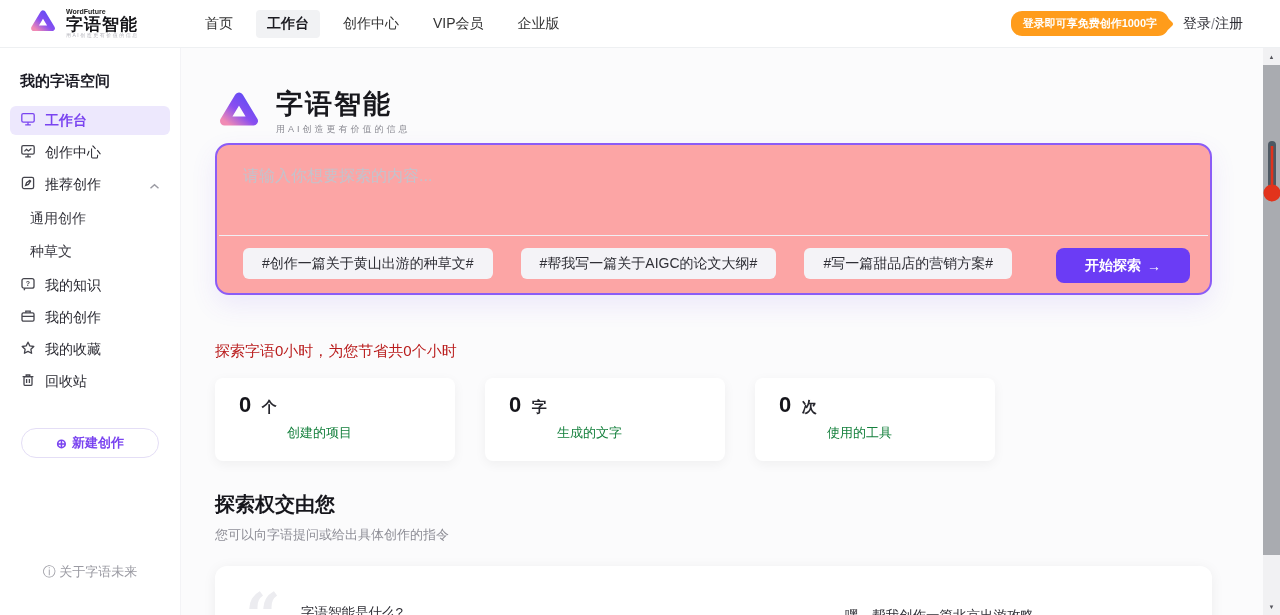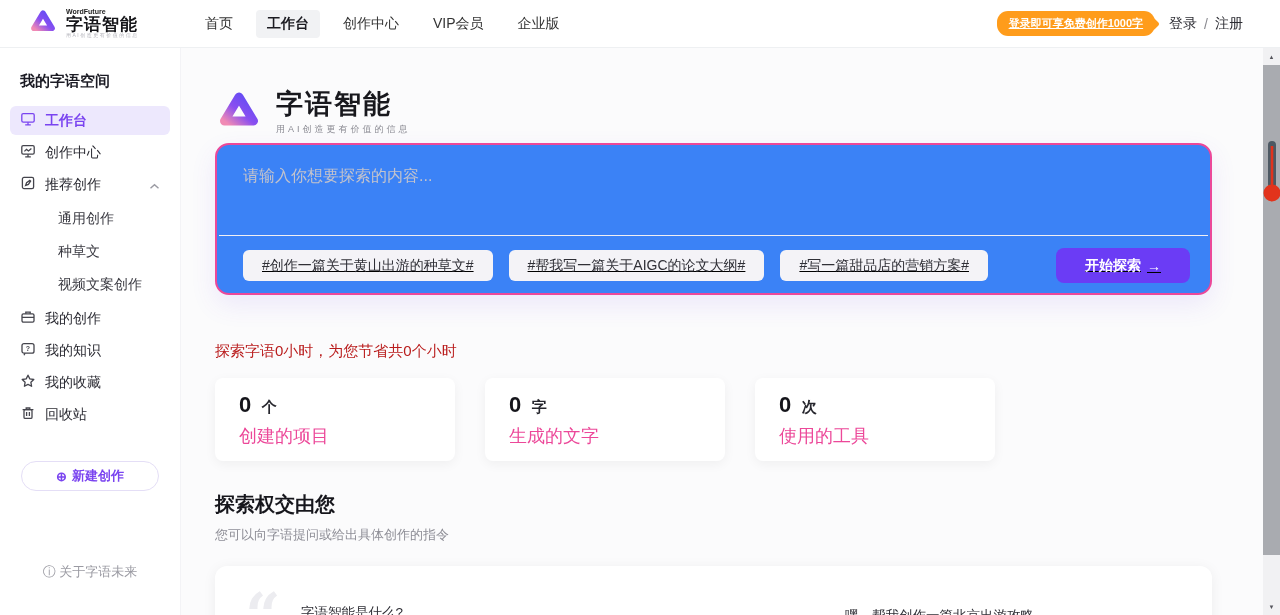--- a/index.html
+++ b/index.html
@@ -13,73 +13,73 @@
   .header-logo { display:flex; align-items:center; gap:8px; padding-left:28px; width:178px; cursor:pointer; }
   .brand-text { display:flex; flex-direction:column; line-height:1.05; }
   .brand-en { font-size:7px; font-weight:bold; color:#222; }
   .brand-name { font-size:17px; font-weight:800; color:#151519; letter-spacing:1px; }
   .brand-tag { font-size:5px; color:#b5b5bc; letter-spacing:1.5px; }
   .header-nav { display:flex; align-items:center; gap:12px; margin-left:16px; }
   .nav-item { font-size:14px; color:#333; padding:5px 11px; border-radius:4px; cursor:pointer; white-space:nowrap; }
   .nav-item.active { background:#f1f2f4; font-weight:bold; color:#1c1c22; }
   .header-right { margin-left:auto; display:flex; align-items:center; gap:14px; padding-right:37px; }
   .promo-badge { position:relative; background:#FF9C1B; color:#fff; font-size:11px; font-weight:bold;
-                 padding:5px 12px; border-radius:11px; cursor:pointer; white-space:nowrap;text-decoration:underline; }
+                 padding:5px 12px; border-radius:11px; cursor:pointer; white-space:nowrap; }
   .promo-badge::after { content:""; position:absolute; right:-3px; top:50%; width:9px; height:9px;
                  background:#FF9C1B; transform:translateY(-50%) rotate(45deg); border-radius:2px; }
-  .auth { display:flex; align-items:center; gap:7px; font-size:14px; color:#2c2c33; }
+  .auth { display:flex; align-items:center; gap:0; font-size:14px; color:#2c2c33; }
   .auth span { cursor:pointer; }
   .auth .sep { color:#8a8a90; cursor:default; }
 
   
   .sidebar { position:absolute; top:48px; left:0; bottom:0; width:181px; background:#fff;
              border-right:1px solid #f3f3f6; z-index:20; }
   .sidebar-title { font-size:15px; font-weight:bold; color:#1b1b24; padding:24px 0 12px 20px; }
   .side-item { display:flex; align-items:center; gap:9px; height:29px; margin:3px 10px;
                padding:0 10px; font-size:14px; color:#2b2b33; border-radius:6px; cursor:pointer; }
   .side-item svg { flex:none; }
   .side-item.active { background:#EDE8FD; color:#7A44F0; font-weight:bold; }
   .side-item .chevron { margin-left:auto; }
-  .sub-item { height:33px; display:flex; align-items:center; padding-left:58px; font-size:14px;
+  .sub-item { height:33px; display:flex; align-items:center; padding-left:30px; font-size:14px;
               color:#3a3a42; cursor:pointer; }
   .new-btn { margin:32px auto 0; width:138px; height:30px; border:1px solid #e4def6; border-radius:15px;
              background:#fff; color:#7A44F0; font-size:13px; font-weight:bold; display:flex;
              align-items:center; justify-content:center; gap:5px; cursor:pointer; }
   .sidebar-footer { position:absolute; bottom:34px; left:0; width:100%; text-align:center;
              font-size:13px; color:#9a9aa2; cursor:pointer; }
 
   
   .main { position:absolute; top:48px; left:181px; right:0; bottom:0; background:#fbfbfc; overflow:hidden; }
   .content { padding:36px 0 0 34px; width:1031px; }
   .hero { display:flex; align-items:center; gap:13px; height:58px; }
   .hero-text { display:flex; flex-direction:column; }
   .hero-name { font-size:27px; font-weight:800; color:#18181d; letter-spacing:2px; line-height:1.1; }
   .hero-tag { font-size:9px; color:#8a8a92; letter-spacing:3px; margin-top:4px; }
 
-  .search-card { margin-top:1px; width:997px; height:152px; background:#3b82f6; border:2px solid #ec4899;
+  .search-card { margin-top:1px; width:997px; height:152px; background:#fca5a5; border:2px solid #8b5cf6;
                  border-radius:14px; box-shadow:0 10px 26px rgba(110,70,240,0.10); position:relative; }
   .search-input { display:block; width:100%; height:90px; border:none; outline:none; resize:none;
                  background:transparent; font-size:16px; color:#333; padding:21px 26px;
                  font-family:inherit; }
   .search-input::placeholder { color:#c3c3cc; }
   .search-divider { height:1px; background:#f0eff4; margin:0 2px; }
-  .chips-row { display:flex; align-items:center; gap:16px; padding:12px 20px 0 26px;text-decoration:underline; }
+  .chips-row { display:flex; align-items:flex-start; gap:28px; padding:12px 20px 0 26px; }
   .chip { height:31px; display:flex; align-items:center; padding:0 19px; background:#F4F3F7;
           border-radius:6px; font-size:14px; color:#2f2f36; white-space:nowrap; cursor:pointer; }
   .explore-btn { margin-left:auto; height:35px; padding:0 29px; background:#6B3CF5; border:none;
           border-radius:8px; color:#fff; font-size:14px; font-weight:bold; display:flex;
           align-items:center; gap:6px; cursor:pointer; }
 
   .stats-summary { margin-top:47px; font-size:15px; color:#b91c1c; }
   .stat-cards { display:flex; gap:30px; margin-top:17px; }
   .stat-card { width:240px; height:83px; background:#fff; border-radius:8px;
                box-shadow:0 3px 12px rgba(0,0,0,0.05); padding:14px 24px; }
   .stat-value { font-size:22px; font-weight:800; color:#15151b; }
   .stat-unit { font-size:15px; font-weight:600; color:#26262d; margin-left:6px; }
-  .stat-label { font-size:18px; color:#ec4899; margin-top:6px; }
+  .stat-label { font-size:13px; color:#15803d; margin-top:6px;margin-left:48px; }
 
   .explore-title { margin-top:30px; font-size:20px; font-weight:800; color:#16161c; }
   .explore-sub { margin-top:8px; font-size:13px; color:#8e8e96; }
 
   .quote-card { margin-top:22px; width:997px; height:80px; background:#fff;
                 border-radius:12px 12px 0 0; box-shadow:0 2px 14px rgba(0,0,0,0.06); position:relative; }
   .quote-mark { position:absolute; left:30px; top:50px; font-family:"DejaVu Serif", serif;
                 font-size:62px; font-weight:bold; color:#ececf0; line-height:0; }
   .quote-q { position:absolute; left:86px; top:38px; font-size:13.5px; color:#2e2e35; }
   .quote-a { position:absolute; left:630px; top:41px; font-size:13.5px; color:#2e2e35; }
@@ -172,42 +172,39 @@
           </svg>
       </span>
     </div>
 
     <div class="sub-item">
       <span>通用创作</span>
     </div>
     <div class="sub-item">
       <span>种草文</span>
     </div>
-    <div class="sub-item">
-      <span>视频文案创作</span>
-    </div>
-
-    <div class="side-item">
-      <span>
-        <svg width="16" height="16" viewBox="0 0 16 16" fill="none" stroke="#45454d" stroke-width="1.3">
-          <rect x="2" y="4.8" width="12" height="8.4" rx="1.4"></rect>
-            <path d="M5.8 4.8V3.2h4.4v1.6M2 8.4h12"></path>
-        </svg>
-      </span>
-      <span>我的创作</span>
-    </div>
+
     <div class="side-item">
       <span>
         <svg width="16" height="16" viewBox="0 0 16 16" fill="none" stroke="#45454d" stroke-width="1.3">
           <rect x="2" y="2.6" width="12" height="9.6" rx="2"></rect>
             <path d="M5 12.2L4 14.2"></path>
           <text x="8" y="9.8" font-size="7" fill="#45454d" stroke="none" text-anchor="middle" font-weight="bold">?</text>
         </svg>
       </span>
       <span>我的知识</span>
+    </div>
+    <div class="side-item">
+      <span>
+        <svg width="16" height="16" viewBox="0 0 16 16" fill="none" stroke="#45454d" stroke-width="1.3">
+          <rect x="2" y="4.8" width="12" height="8.4" rx="1.4"></rect>
+            <path d="M5.8 4.8V3.2h4.4v1.6M2 8.4h12"></path>
+        </svg>
+      </span>
+      <span>我的创作</span>
     </div>
     <div class="side-item">
       <span>
         <svg width="16" height="16" viewBox="0 0 16 16" fill="none" stroke="#45454d" stroke-width="1.3" stroke-linejoin="round">
           <path d="M8 2.2l1.8 3.7 4 0.6-2.9 2.8 0.7 4-3.6-1.9-3.6 1.9 0.7-4-2.9-2.8 4-0.6z"></path>
         </svg>
       </span>
       <span>我的收藏</span>
     </div>
     <div class="side-item">

